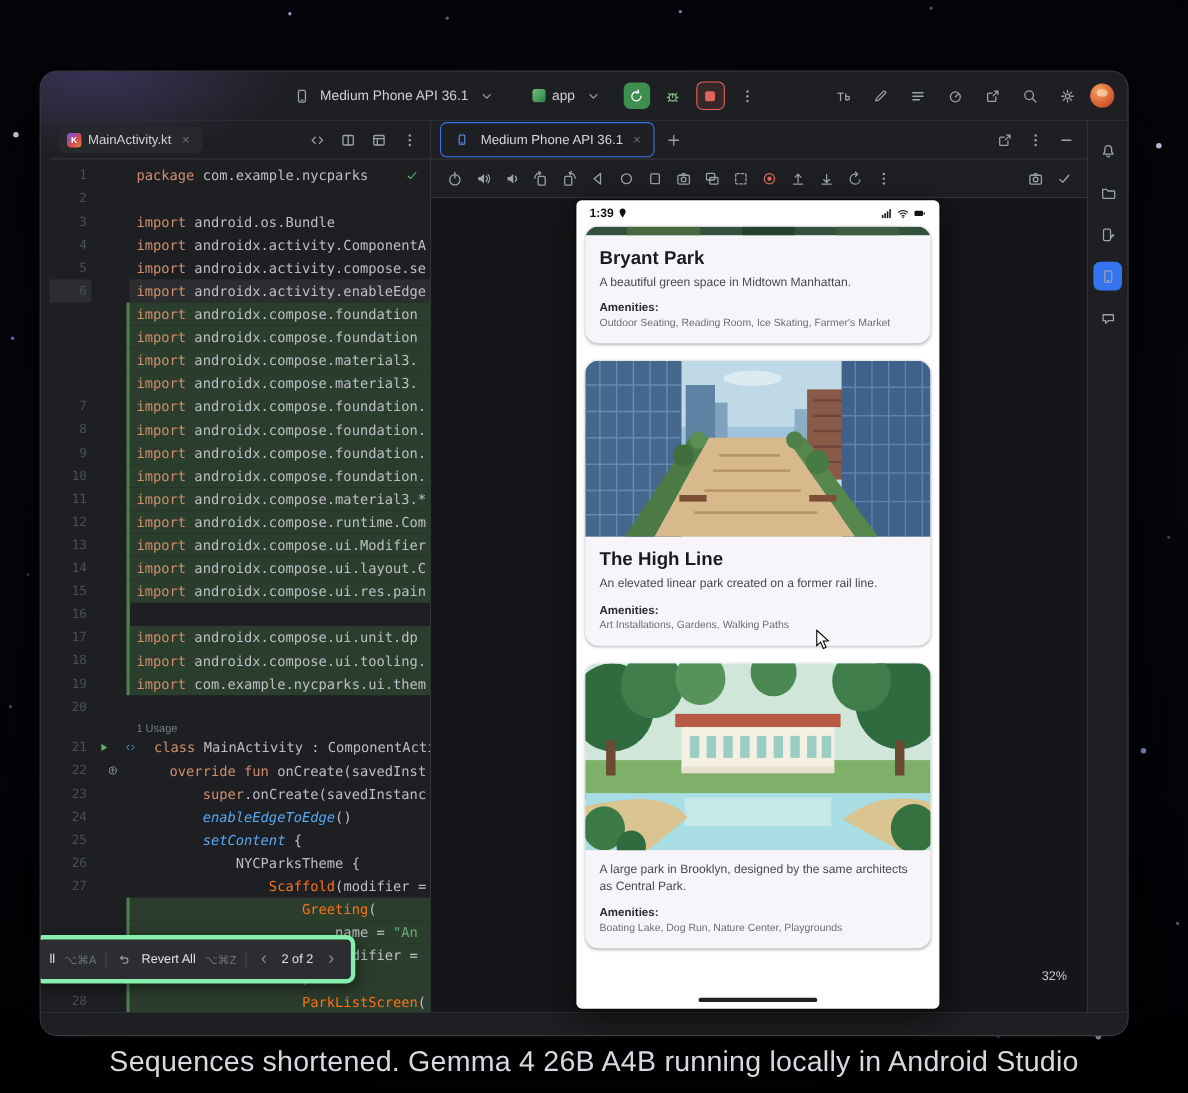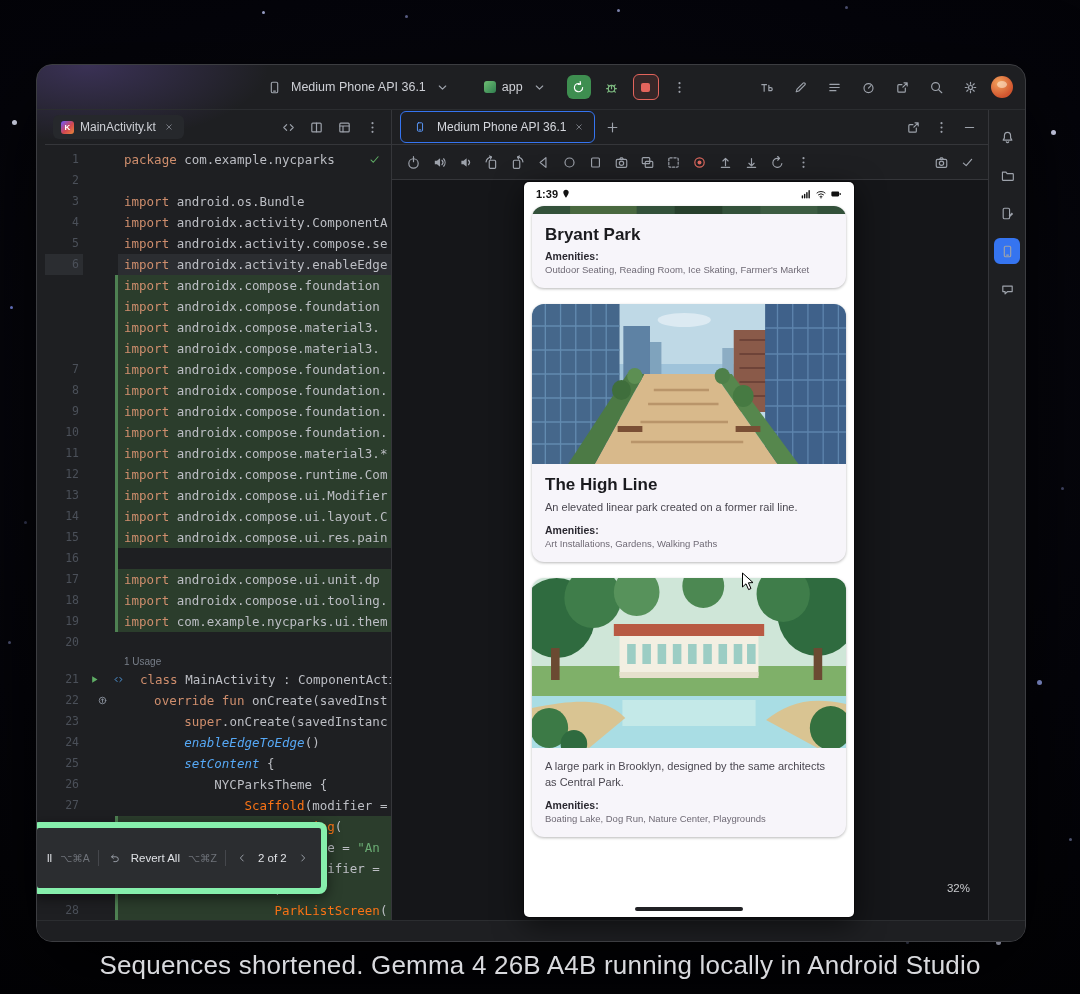--- a/index.html
+++ b/index.html
@@ -53,21 +53,21 @@
   .cl.add .chg{background:#4e8052;}
   .cl.add .txt{background:#2b3d2c;}
   .cl.caret .txt,.cl.caret .ln{background:#2b2d31;}
   .cl.usage{height:16px;line-height:16px;}
   .tk-k{color:#cf8e6d;} .tk-p{color:#bcbec4;} .tk-f{color:#56a8f5;font-style:italic;}
   .tk-c{color:#f97316;} .tk-s2{color:#6aab73;} .tk-u{color:#787f8a;font-size:10px;font-family:"Liberation Sans",sans-serif;}
   .inspect-ok{position:absolute;right:10px;top:8px;color:#5fad65;}
   .inspect-ok svg{width:13px;height:13px;}
   
   .diffbar{position:absolute;left:-14px;bottom:26px;height:28px;display:flex;align-items:center;gap:8px;
-           background:#2b2d30;border:6px solid #86efac;border-radius:8px;padding:16px 10px;
+           background:#2b2d30;border:4px solid #86efac;border-radius:8px;padding:4px 10px;
            color:#dfe1e5;font-size:11.5px;box-shadow:0 4px 14px rgba(0,0,0,.5);white-space:nowrap;z-index:5;}
   .db-sc{color:#6f737a;font-size:10.5px;}
   .db-sep{width:1px;height:16px;background:#45474c;}
   .diffbar .ibtn{width:16px;height:16px;}
   .diffbar .ibtn svg{width:12px;height:12px;}
   
   .device-panel{flex:1;display:flex;flex-direction:column;min-width:0;}
   .dev-tab{display:flex;align-items:center;gap:6px;border:1px solid #3574f0;border-radius:6px;padding:4px 8px;color:#d5d7dd;}
   .dev-tab .ph{color:#5c9bff;} .dev-tab .ph svg{width:12px;height:12px;}
   .dev-toolbar{height:34px;flex:0 0 34px;display:flex;align-items:center;gap:4px;padding:0 10px;border-bottom:1px solid #35363a;}
@@ -509,20 +509,21 @@
             <div class="cards" id="cards">
                 <div class="park-card">
                   <svg class="park-img" height="8" viewBox="0 0 330 8" preserveAspectRatio="none">
                     <rect width="330" height="8" fill="#33513a"></rect>
                     <rect x="40" width="70" height="8" fill="#49683f"></rect>
                     <rect x="150" width="50" height="8" fill="#27402c"></rect>
                     <rect x="240" width="60" height="8" fill="#3d5c42"></rect>
                   </svg>
                   <div class="park-body">
                     <div class="park-title">Bryant Park</div>
+                    <div class="park-desc">A beautiful green space in Midtown Manhattan.</div>
                     <div class="amen-label">Amenities:</div>
                     <div class="amen-list">Outdoor Seating, Reading Room, Ice Skating, Farmer's Market</div>
                   </div>
                 </div>
                 <div class="park-card">
                   <svg class="park-img" height="160" viewBox="0 0 330 160" preserveAspectRatio="none">
                     <rect width="330" height="160" fill="#bfd9e6"></rect>
                     <rect y="60" width="330" height="28" fill="#9fc3da"></rect>
                     <ellipse cx="160" cy="16" rx="28" ry="7" fill="#dceaf2"></ellipse>
                     <rect x="120" y="38" width="16" height="42" fill="#7fa3bd"></rect>

